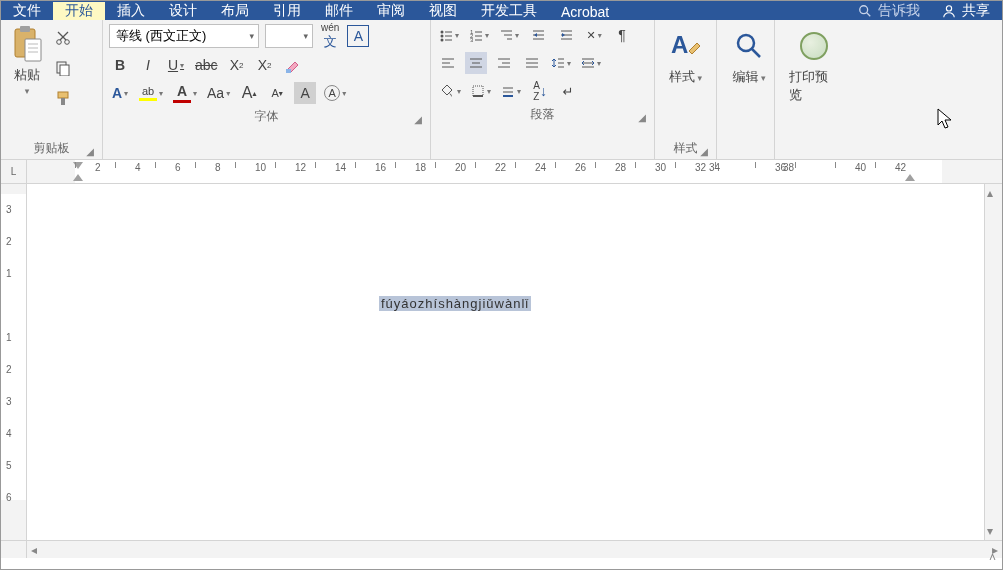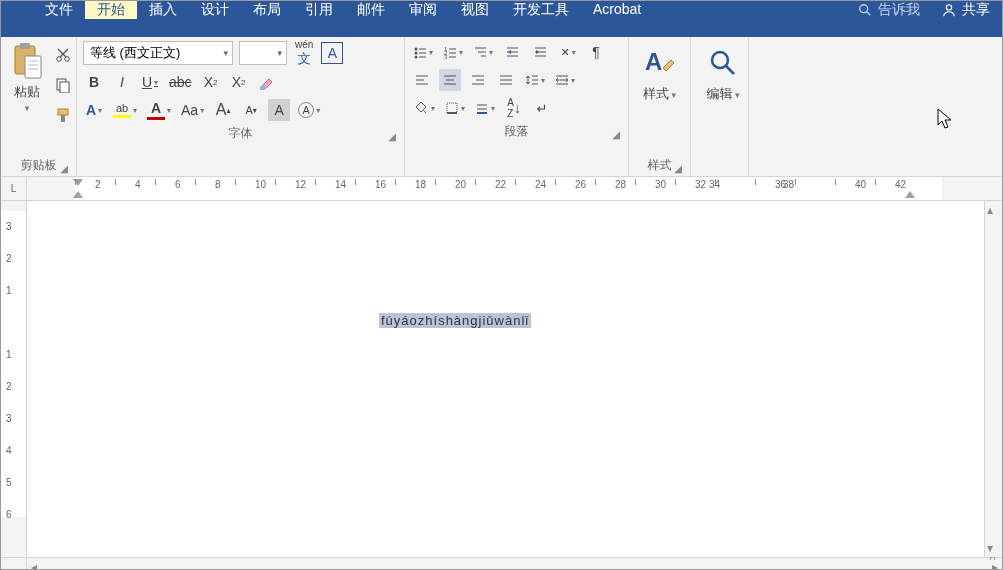--- a/index.html
+++ b/index.html
@@ -1,19 +1,19 @@
 <!DOCTYPE html>
 <html><head>
   <meta charset="utf-8">
   <style>
     * { margin: 0; padding: 0; box-sizing: border-box; font-family: "Microsoft YaHei", "SimSun", sans-serif; }
     body { width: 1003px; height: 570px; background: #fff; overflow: hidden; position: relative; border: 1px solid #999; }
     
     
-    .menu-bar { height: 36px; background: #2b579a; display: flex; align-items: flex-start; color: #fff; font-size: 14px; padding-left: 32px; }
+    .menu-bar { height: 19px; background: #2b579a; display: flex; align-items: flex-end; color: #fff; font-size: 14px; }
     .menu-item { padding: 0 12px; display: flex; align-items: center; cursor: pointer; }
     .menu-item.active { background: #fef9c3; color: #2b579a; }
     .menu-spacer { flex: 1; }
     .menu-search { display: flex; align-items: center; padding: 0 10px; gap: 6px; color: #c8d4ea; }
     .menu-share { display: flex; align-items: center; padding: 0 12px; gap: 6px; }
     
     
     .ribbon { height: 140px; background: #f3f3f3; border-bottom: 1px solid #d4d4d4; display: flex; }
     .ribbon-group { border-right: 1px solid #d4d4d4; display: flex; flex-direction: column; padding: 4px 6px 0 6px; }
     .ribbon-group-body { flex: 1; display: flex; gap: 4px; }
@@ -123,21 +123,21 @@
           <circle cx="8" cy="5" r="3" fill="none" stroke="#fff" stroke-width="1.3"></circle>
           <path d="M2 15c0-3 3-5 6-5s6 2 6 5" fill="none" stroke="#fff" stroke-width="1.3"></path>
         </svg>
     </span>
     <span>共享</span>
   </div>
 </div>
 
 <div class="ribbon">
 
-  <div class="ribbon-group" style="width:76px">
+  <div class="ribbon-group" style="width:102px">
     <div class="ribbon-group-body">
       <div class="paste-col">
         <div class="paste-icon-wrap">
           <svg width="32" height="38" viewBox="0 0 32 38">
             <rect x="4" y="4" width="20" height="28" rx="2" fill="#d9b26a" stroke="#b08030"></rect>
             <rect x="9" y="1" width="10" height="6" rx="1" fill="#a0a0a0"></rect>
             <rect x="14" y="14" width="16" height="22" rx="1" fill="#fff" stroke="#888"></rect>
             <line x1="17" y1="19" x2="27" y2="19" stroke="#bbb"></line>
               <line x1="17" y1="23" x2="27" y2="23" stroke="#bbb"></line>
               <line x1="17" y1="27" x2="27" y2="27" stroke="#bbb"></line>
@@ -416,20 +416,28 @@
               <line x1="18" y1="18" x2="26" y2="26" stroke="#2b579a" stroke-width="2.5"></line>
             </svg>
         </div>
         <div class="big-btn-label dd">编辑</div>
       </div>
     </div>
     <div class="ribbon-group-label">&nbsp;</div>
   </div>
 
   <div class="ribbon-group" style="width:78px;border-right:none">
+    <div class="ribbon-group-body" style="justify-content:center">
+      <div class="big-btn">
+        <div class="big-btn-icon">
+            <div class="circle-icon"></div>
+          </div>
+        <div class="big-btn-label">打印预览</div>
+      </div>
+    </div>
     <div class="ribbon-group-label">&nbsp;</div>
   </div>
 
   <div class="fake-cursor">
     <svg width="18" height="24" viewBox="0 0 18 24">
         <path d="M2 2 L2 18 L6 14 L9 21 L12 20 L9 13 L15 13 Z" fill="#fff" stroke="#000" stroke-width="1"></path>
       </svg>
   </div>
 
   <span class="collapse-caret">˄</span>

